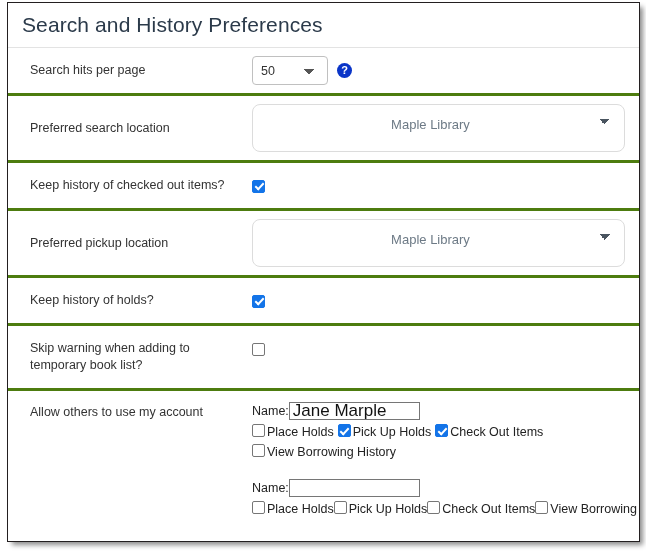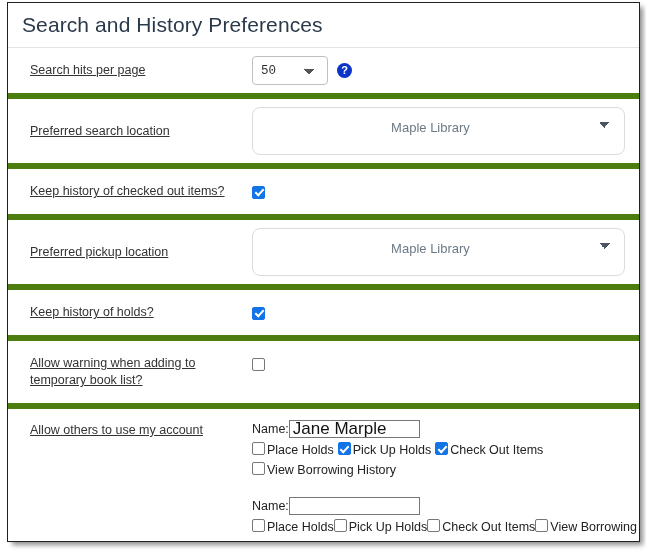--- a/index.html
+++ b/index.html
@@ -38,51 +38,50 @@
     line-height: 26px;
   }
 
   
   .pref-table {
     width: 100%;
     border-collapse: collapse;
     table-layout: fixed;
   }
   .pref-row > td {
-    border-top: 6px solid #4d7c0f;
+    border-top: 3px solid #4d7c0f;
     vertical-align: middle;
     padding: 0;
   }
   .pref-row.first-row > td { border-top: 1px solid #e3e3e3; }
 
   td.label-cell {
     width: 244px;
     font-size: 12.5px;
     color: #333333;
     padding: 14px 10px 14px 22px;
     line-height: 17px;
     box-sizing: border-box;
-    text-decoration: underline;
   }
   td.control-cell {
     padding: 8px 14px 8px 0;
     box-sizing: border-box;
   }
 
   
   .hits-wrap {
     display: flex;
     align-items: center;
     gap: 9px;
   }
   select.small-select {
     width: 76px;
     height: 29px;
     font-size: 12.5px;
-    font-family: Liberation Mono, monospace;
+    font-family: Liberation Sans, sans-serif;
     color: #333;
     background: #ffffff;
     border: 1px solid #c0c0c0;
     border-radius: 4px;
     padding: 0 4px 0 8px;
     box-sizing: border-box;
     -webkit-appearance: none;
     appearance: none;
     background-image:
       linear-gradient(45deg, transparent 50%, #555 50%),
@@ -275,21 +274,21 @@
       </tr>
 
       <tr class="pref-row">
         <td class="label-cell">Keep history of holds?</td>
         <td class="control-cell">
           <input type="checkbox" class="cb-big" id="cb-holds-history" checked="" style="">
         </td>
       </tr>
 
       <tr class="pref-row">
-        <td class="label-cell">Allow warning when adding to temporary book list?</td>
+        <td class="label-cell">Skip warning when adding to temporary book list?</td>
         <td class="control-cell" style="vertical-align:top;padding-top:14px;">
           <input type="checkbox" class="cb-big" id="cb-skip-warning" style="">
         </td>
       </tr>
 
       <tr class="pref-row">
         <td class="label-cell" style="vertical-align:top;padding-top:13px;">Allow others to use my account</td>
         <td class="control-cell" style="vertical-align:top;padding-top:9px;padding-bottom:12px;">
 
           <div class="allow-block">

